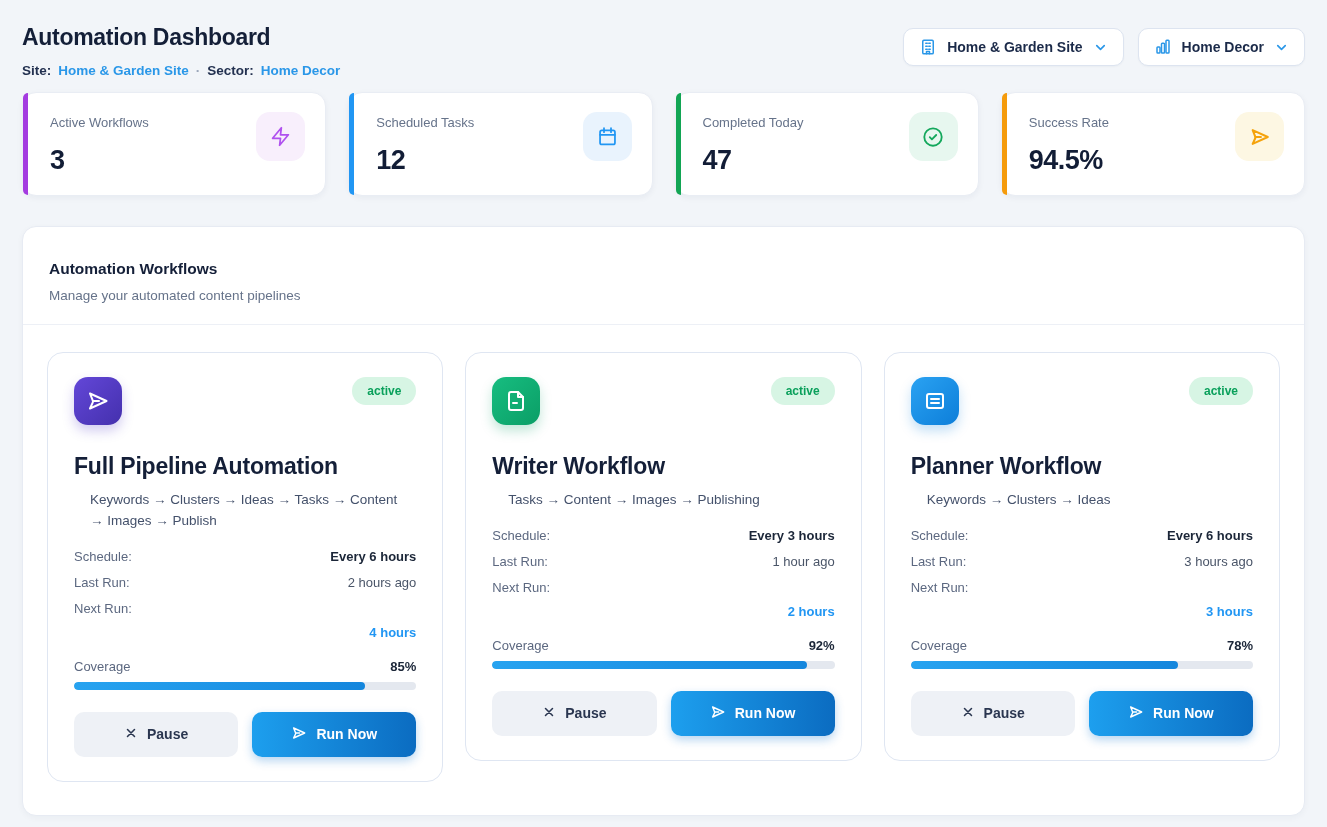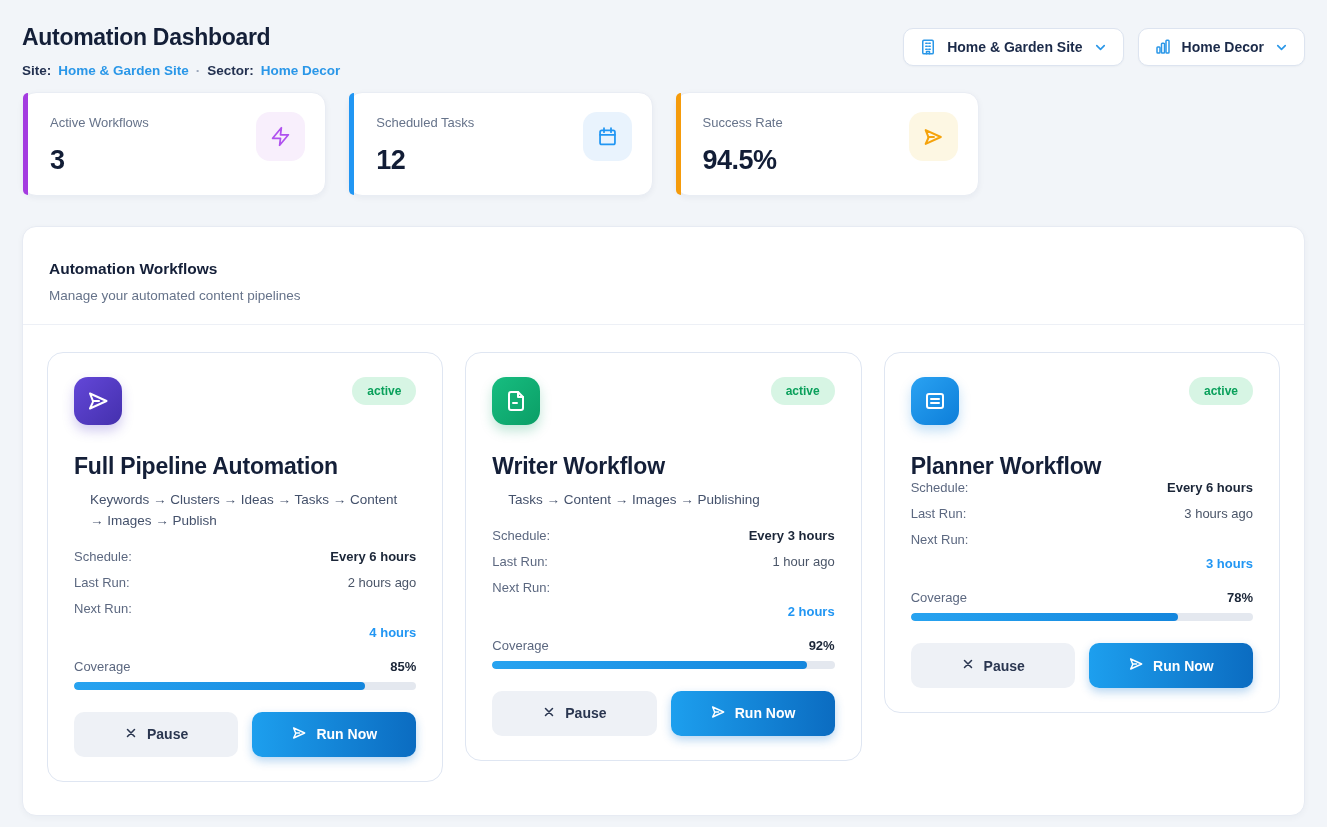--- a/index.html
+++ b/index.html
@@ -142,20 +142,31 @@
       <div class="stat-label">Scheduled Tasks</div>
       <div class="stat-value">12</div>
       <div class="stat-icon t-blue">
         <svg width="21" height="21" viewBox="0 0 24 24" fill="none" stroke="#2196f3" stroke-width="2" stroke-linecap="round" stroke-linejoin="round">
             <rect x="3.5" y="5" width="17" height="16" rx="2"></rect>
             <path d="M8 2.5V7M16 2.5V7M3.5 10h17"></path>
           </svg>
       </div>
     </div>
     <div class="stat-card">
+      <span class="stat-accent a-green"></span>
+      <div class="stat-label">Completed Today</div>
+      <div class="stat-value">47</div>
+      <div class="stat-icon t-green">
+        <svg width="22" height="22" viewBox="0 0 24 24" fill="none" stroke="#14a85c" stroke-width="2" stroke-linecap="round" stroke-linejoin="round">
+            <circle cx="12" cy="12" r="9.5"></circle>
+            <path d="M8.5 12.2l2.3 2.3 4.7-4.7"></path>
+          </svg>
+      </div>
+    </div>
+    <div class="stat-card">
       <span class="stat-accent a-orange"></span>
       <div class="stat-label">Success Rate</div>
       <div class="stat-value">94.5%</div>
       <div class="stat-icon t-cream">
         <svg width="22" height="22" viewBox="0 0 24 24" fill="none" stroke="#f5a30c" stroke-width="2.2" stroke-linecap="round" stroke-linejoin="round">
             <path d="M4 4.5 20.5 12 4 19.5l2.8-6.1a2 2 0 0 0 0-1.7L4 4.5z"></path>
             <path d="M7 12h6"></path>
           </svg>
       </div>
     </div>
@@ -268,20 +279,21 @@
         <div class="wf-top">
           <div class="wf-icon-tile g-blue">
             <svg width="24" height="24" viewBox="0 0 24 24" fill="none" stroke="#ffffff" stroke-width="2" stroke-linecap="round" stroke-linejoin="round">
                 <rect x="4" y="5" width="16" height="14" rx="2"></rect>
                 <path d="M8 10h8M8 14h8"></path>
               </svg>
           </div>
           <span class="badge">active</span>
         </div>
         <div class="wf-title">Planner Workflow</div>
+        <div class="wf-pipeline">Keywords → Clusters → Ideas</div>
         <div class="wf-row">
           <span class="lbl">Schedule:</span>
           <span class="v-bold">Every 6 hours</span>
         </div>
         <div class="wf-row">
           <span class="lbl">Last Run:</span>
           <span class="v-gray">3 hours ago</span>
         </div>
         <div class="wf-row">
           <span class="lbl">Next Run:</span>

